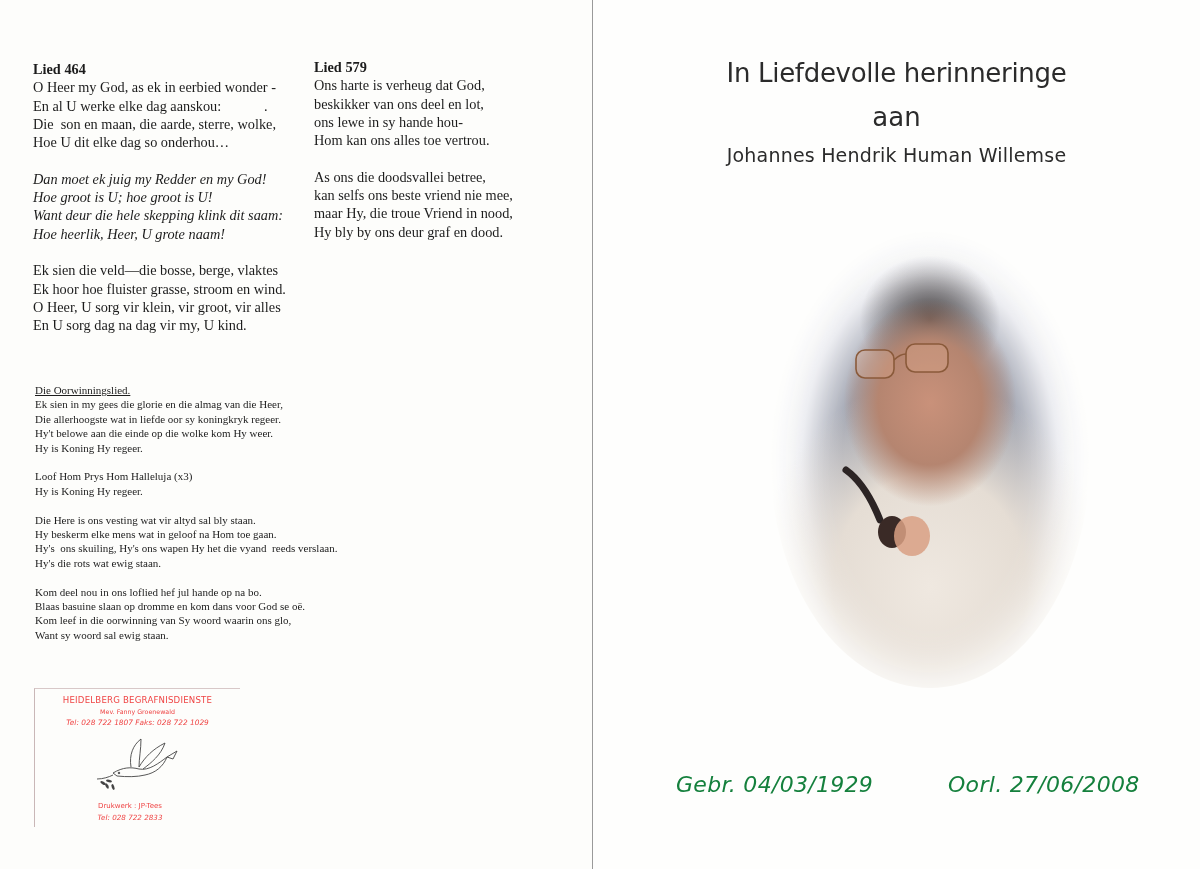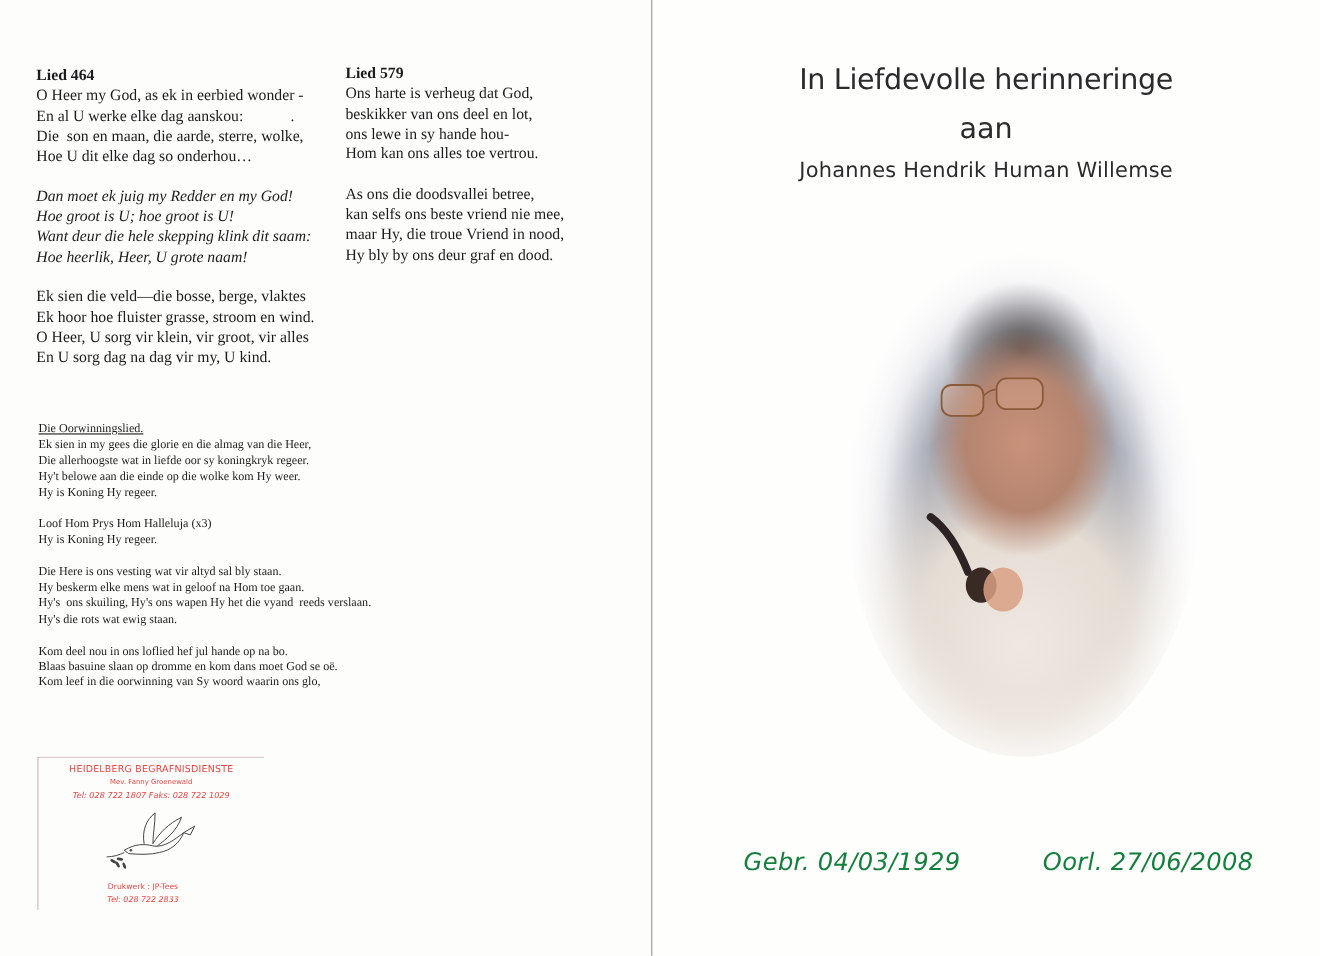--- a/index.html
+++ b/index.html
@@ -139,22 +139,23 @@
   <div class="gap"></div>
   <div>
     <div class="line">Die Here is ons vesting wat vir altyd sal bly staan.</div>
     <div class="line">Hy beskerm elke mens wat in geloof na Hom toe gaan.</div>
     <div class="line">Hy's  ons skuiling, Hy's ons wapen Hy het die vyand  reeds verslaan.</div>
     <div class="line">Hy's die rots wat ewig staan.</div>
   </div>
   <div class="gap"></div>
   <div>
     <div class="line">Kom deel nou in ons loflied hef jul hande op na bo.</div>
-    <div class="line">Blaas basuine slaan op dromme en kom dans moet God se oë.</div>
+    <div class="line">Blaas basuine slaan op dromme en kom dans voor God se oë.</div>
     <div class="line">Kom leef in die oorwinning van Sy woord waarin ons glo,</div>
+    <div class="line">Want sy woord sal ewig staan.</div>
   </div>
 </div>
 
 <div class="funeral-box">
   <div class="company">HEIDELBERG BEGRAFNISDIENSTE</div>
   <div class="contact">Mev. Fanny Groenewald</div>
   <div class="phones">Tel: 028 722 1807 Faks: 028 722 1029</div>
   <svg class="dove" viewBox="0 0 90 60">
     <g fill="none" stroke="#444" stroke-width="0.9">
       <path d="M20 40 C30 34, 38 34, 46 36 C56 38, 66 30, 74 24 C70 34, 62 40, 52 42 C44 44, 34 44, 24 43 Z"></path>

